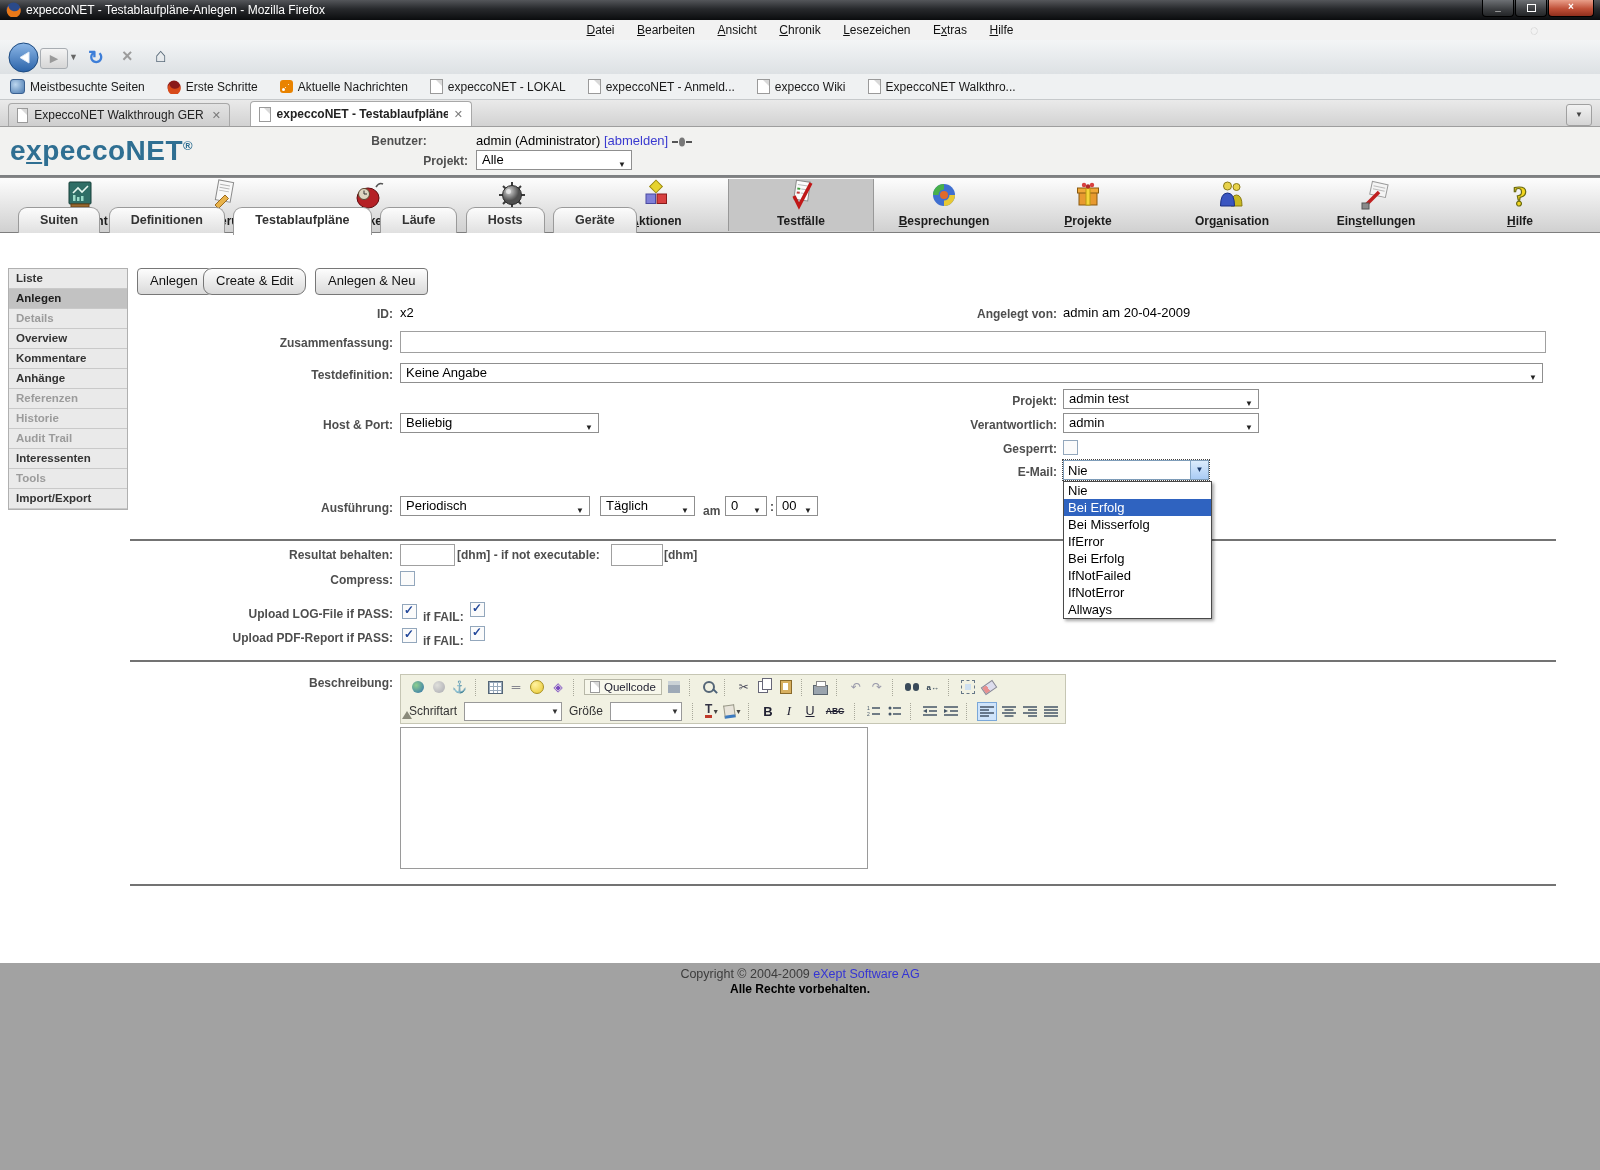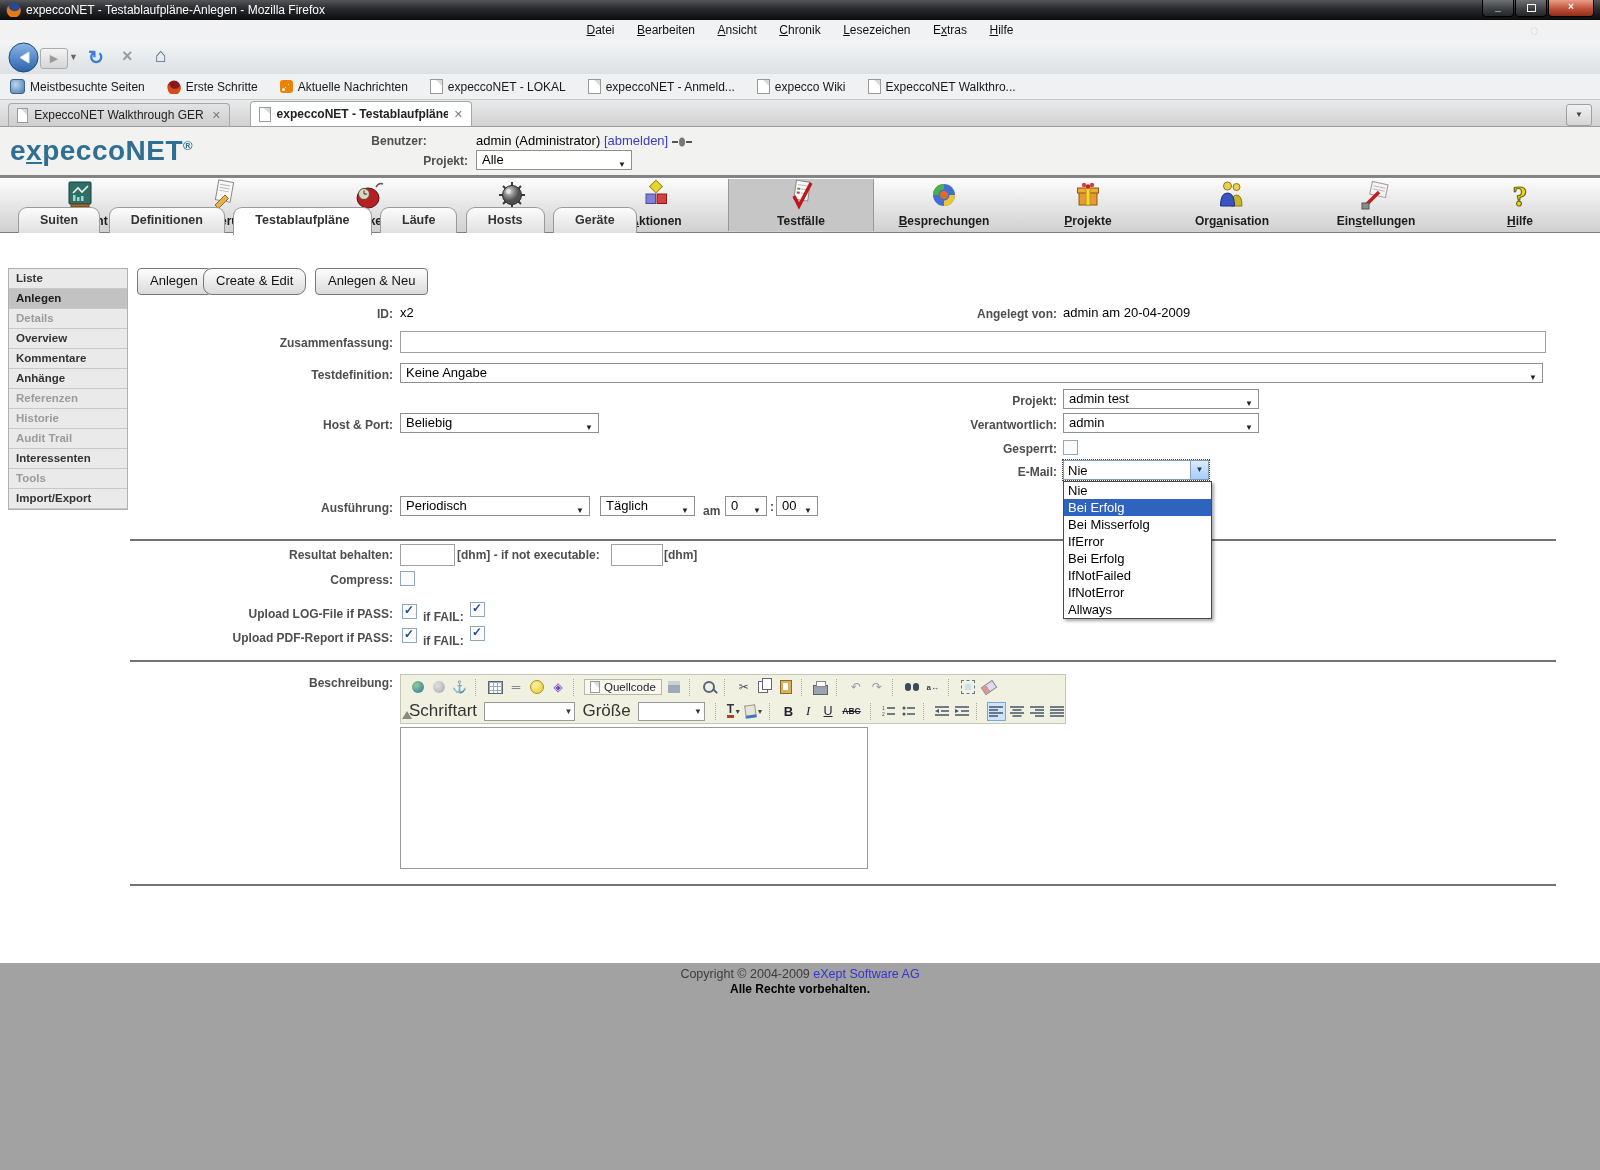--- a/index.html
+++ b/index.html
@@ -129,21 +129,21 @@
   .i-print{width:13px;height:8px;background:#9aa4ae;border:1px solid #5a646e;position:relative;margin-top:5px;}
   .i-print::before{content:"";position:absolute;left:2px;top:-5px;width:8px;height:4px;background:#fff;border:1px solid #888;}
   .i-find{position:relative;width:14px;height:10px;}
   .i-find::before,.i-find::after{content:"";position:absolute;top:1px;width:6px;height:8px;background:#3a4a5a;border-radius:3px;}
   .i-find::before{left:0;} .i-find::after{right:0;}
   .i-sall{width:12px;height:12px;border:1px dashed #678;background:linear-gradient(#cfe0f0,#cfe0f0) center/6px 6px no-repeat;}
   .i-erase{width:12px;height:7px;background:linear-gradient(90deg,#e89090 40%,#dde 40%);border:1px solid #889;transform:rotate(-35deg);}
   .tbtn{display:inline-flex;align-items:center;gap:4px;padding:1px 5px;border:1px solid #b8b8a8;background:#f7f7eb;font-size:11.5px;color:#223;}
   .tcombo{width:96px;height:17px;background:#fff;border:1px solid #999;position:relative;margin:0 4px;}
   .tcombo .ar{position:absolute;right:2px;top:4px;font-size:8px;color:#333;}
-  .tlabel{font-size:17px;color:#333;}
+  .tlabel{font-size:12px;color:#333;}
   .i-tc{font-weight:bold;font-size:12px;color:#334;border-bottom:3px solid #c03a2a;line-height:11px;}
   .i-bg{width:10px;height:9px;background:#e8e4da;border:1px solid #998;border-bottom:3px solid #3a7ac0;transform:rotate(-8deg);}
   .fmtB{font-weight:bold;font-size:13px;color:#223;}
   .fmtI{font-style:italic;font-size:13px;font-family:"Liberation Serif",serif;color:#223;}
   .fmtU{text-decoration:underline;font-size:12.5px;color:#223;}
   .fmtS{font-size:8.5px;text-decoration:line-through;color:#223;font-weight:bold;}
   .tact{border:1px solid #7aa7d8;background:#cfe4fa;}
   .edcol{position:absolute;left:402px;top:478px;width:0;height:0;border-left:5px solid transparent;border-right:5px solid transparent;border-bottom:8px solid #8a8a7a;}
   .edarea{position:absolute;left:400px;top:494px;width:466px;height:140px;background:#fff;border:1px solid #9a9a9a;}
 

